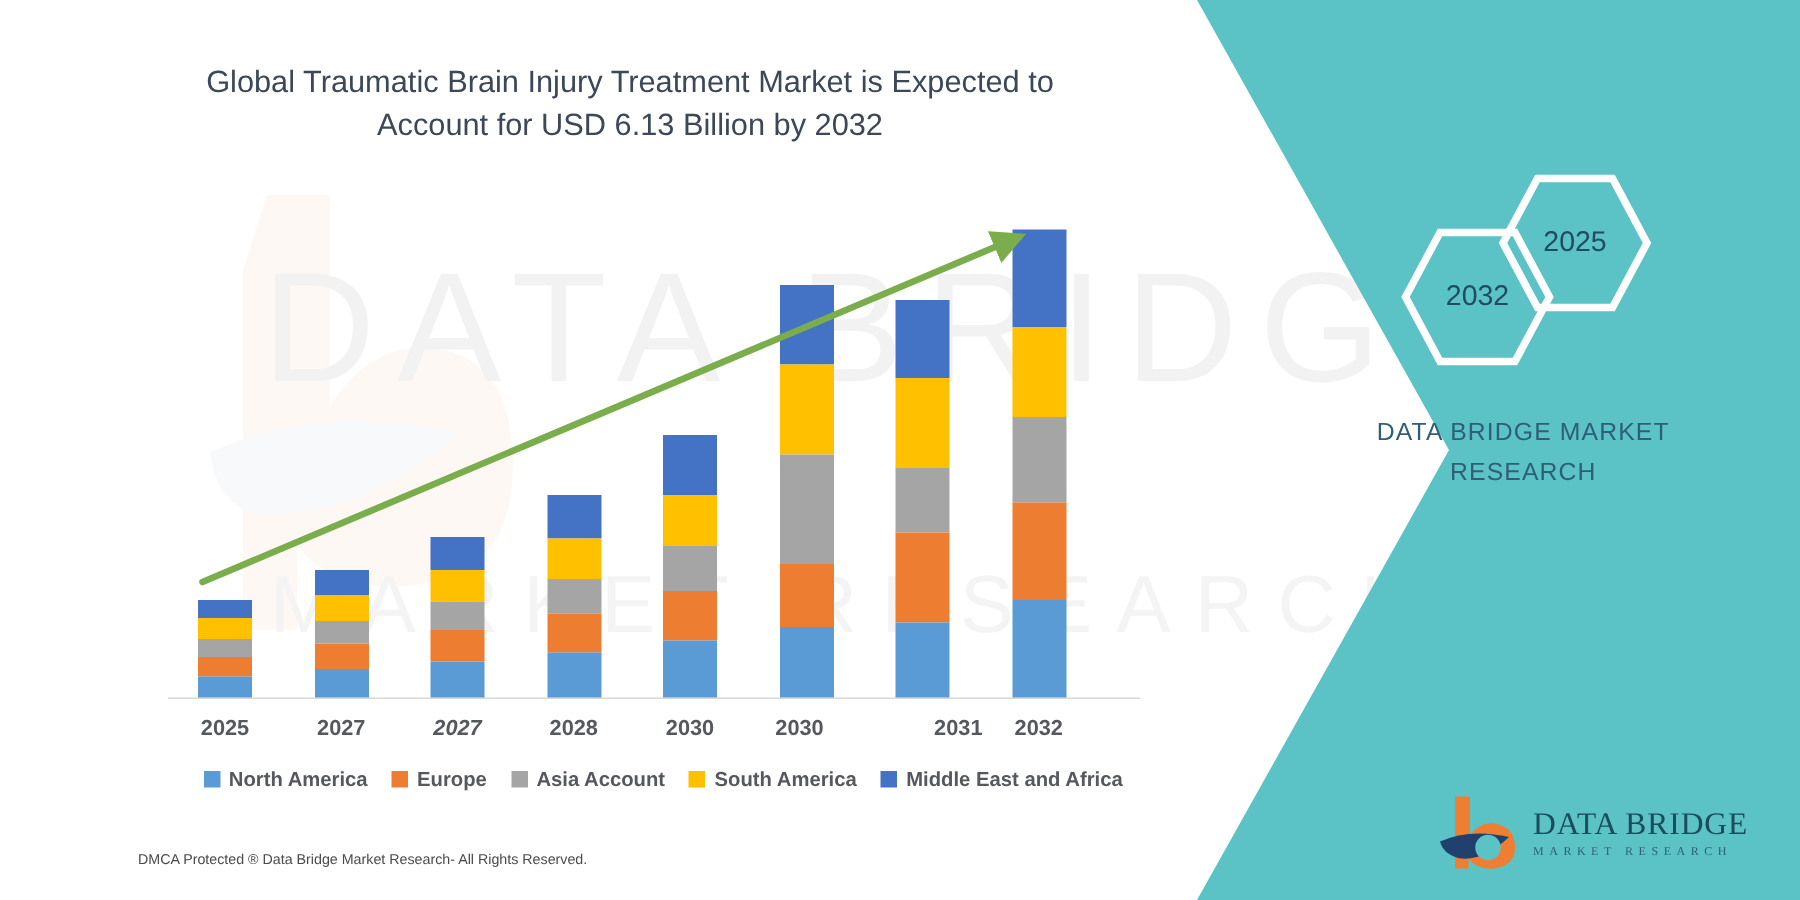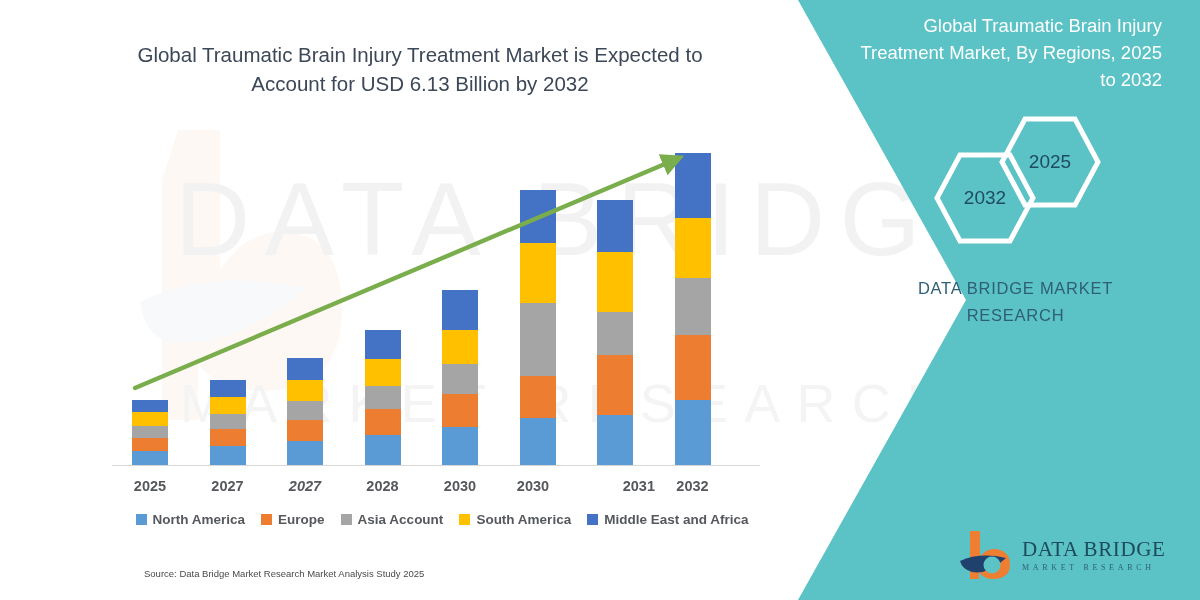--- a/index.html
+++ b/index.html
@@ -363,26 +363,25 @@
         <span class="legend-swatch" style="background: rgb(255, 192, 0);"></span>
         <span class="legend-label">South America</span>
       </div>
       <div class="legend-item">
         <span class="legend-swatch" style="background: rgb(68, 114, 196);"></span>
         <span class="legend-label">Middle East and Africa</span>
       </div>
     </div>
 
   <div class="footer">
-    <span class="footer-source">Source: Data Bridge Market Research  Market Analysis Study 2025</span>
+    <span class="footer-dmca">DMCA Protected ® Data Bridge Market Research- All Rights Reserved.</span>
   </div>
 
   <div class="teal-panel"></div>
 
-  <div class="panel-title">Global Traumatic Brain Injury Treatment Market, By Regions, 2025 to 2032</div>
 
   <div class="hex" id="hex-2032">
     <svg viewBox="0 0 100 92">
       <polygon points="25,3 75,3 98,46 75,89 25,89 2,46" fill="none" stroke="#ffffff" stroke-width="5"></polygon>
     </svg>
     <div class="hex-text">2032</div>
   </div>
 
   <div class="hex" id="hex-2025">
     <svg viewBox="0 0 100 92">

